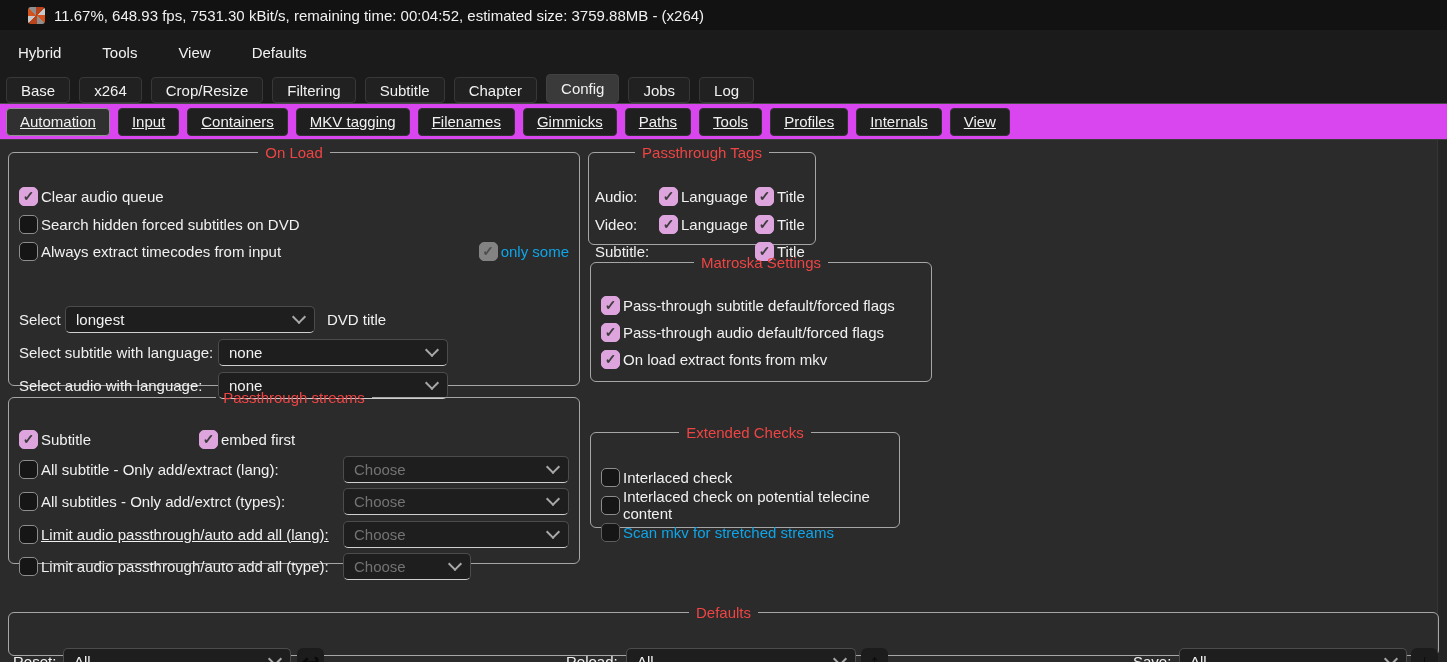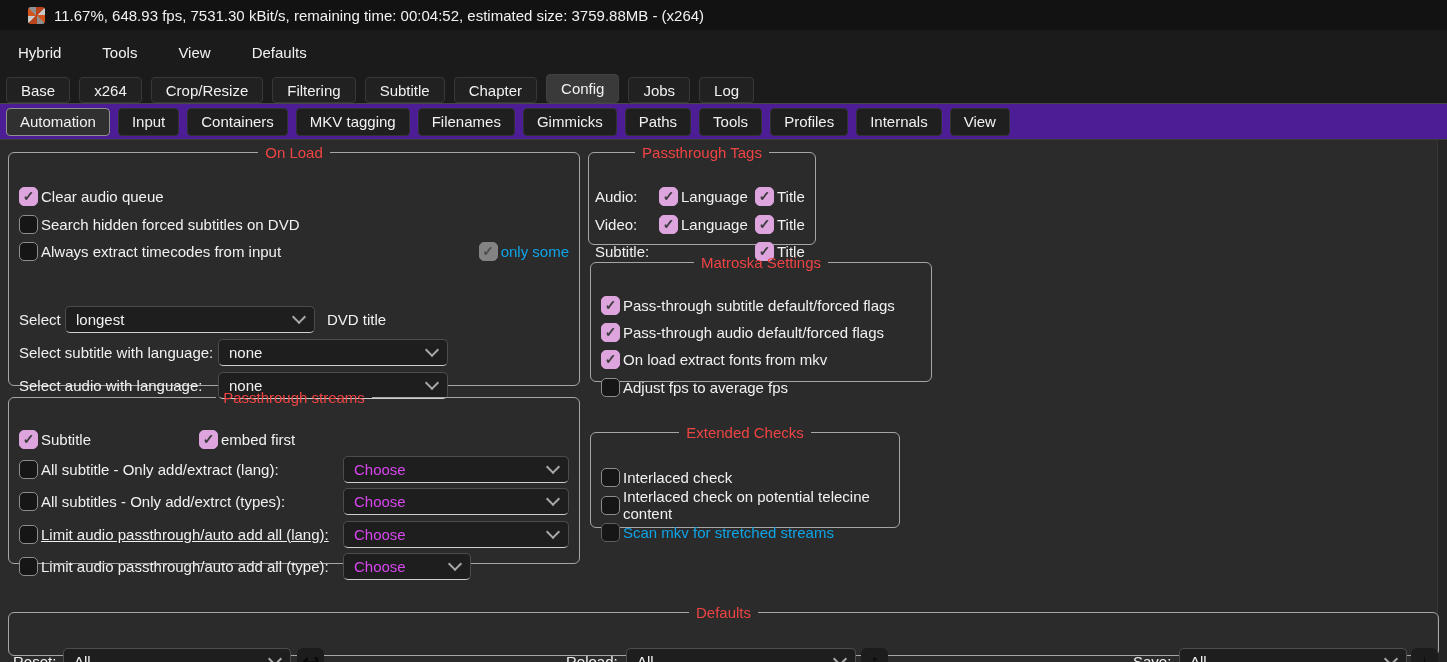--- a/index.html
+++ b/index.html
@@ -30,22 +30,22 @@
     display:flex; align-items:flex-end; padding-left:6px; gap:9px; box-sizing:border-box;
   }
   .tab {
     height:26px; padding:0 14px; display:flex; align-items:center;
     background:#212121; border:1px solid #383838; border-radius:4px;
     box-sizing:border-box; white-space:nowrap;
   }
   .tab.selected { background:#3a3a3a; border-color:#414141; height:29px; }
   .subtabbar {
     position:absolute; top:104px; left:0; right:0; height:36px;
-    background:#4c1d95; border-bottom:1px solid #3d3d3d;
-    display:flex; align-items:center; padding-left:6px; gap:8px; box-sizing:border-box;
+    background:#d946ef; border-bottom:1px solid #3d3d3d;
+    display:flex; align-items:center; padding-left:6px; gap:8px; box-sizing:border-box;text-decoration:underline;
   }
   .subtab {
     height:28px; padding:0 13px; display:flex; align-items:center;
     background:#1f1f1f; border:1px solid #323232; border-radius:4px;
     box-sizing:border-box; white-space:nowrap;
   }
   .subtab.selected { background:#303030; border-color:#909090; }
   .right-strip {
     position:absolute; top:140px; right:0; width:9px; bottom:0;
     background:#252525; border-left:1px solid #363636;
@@ -75,21 +75,21 @@
   .box.dis-un { border-color:#5e5e5e; }
   .dim { color:#0ea5e9; }
   
   .combo {
     height:27px; box-sizing:border-box;
     background:#1e1e1e; border:1px solid #4c4c4c; border-bottom-color:#cfcfcf;
     border-radius:5px; display:flex; align-items:center; justify-content:space-between;
     padding:0 10px; cursor:default;
   }
   .combo .val { white-space:nowrap; }
-  .combo .val.dim { color:#d946ef; }
+  .combo .val.dim { color:#737373; }
   .chev {
     width:8px; height:8px; margin-top:-4px; flex:0 0 8px;
     border-right:2px solid #a8a8a8; border-bottom:2px solid #a8a8a8;
     transform:rotate(45deg);
   }
   
   .iconbtn {
     width:27px; height:27px; border-radius:6px; background:#1c1c1c;
     display:flex; align-items:center; justify-content:center;
     color:#0a0a0a; font-size:21px; font-weight:bold; line-height:1; cursor:default;
@@ -233,26 +233,20 @@
       <span class="box checked"></span>
       <span>Pass-through audio default/forced flags</span>
     </label>
   </div>
   <div class="frow" style="top:75px;">
     <label class="chk">
       <span class="box checked"></span>
       <span>On load extract fonts from mkv</span>
     </label>
   </div>
-  <div class="frow" style="top:103px;">
-    <label class="chk">
-      <span class="box"></span>
-      <span>Adjust fps to average fps</span>
-    </label>
-  </div>
 </fieldset>
 
 <fieldset style="left:8px; top:389px; width:572px; height:175px;">
   <legend>Passthrough streams</legend>
   <div class="frow" style="top:20px;">
     <label class="chk">
       <span class="box checked"></span>
       <span>Subtitle</span>
     </label>
     <label class="chk abs" style="left:180px;">

